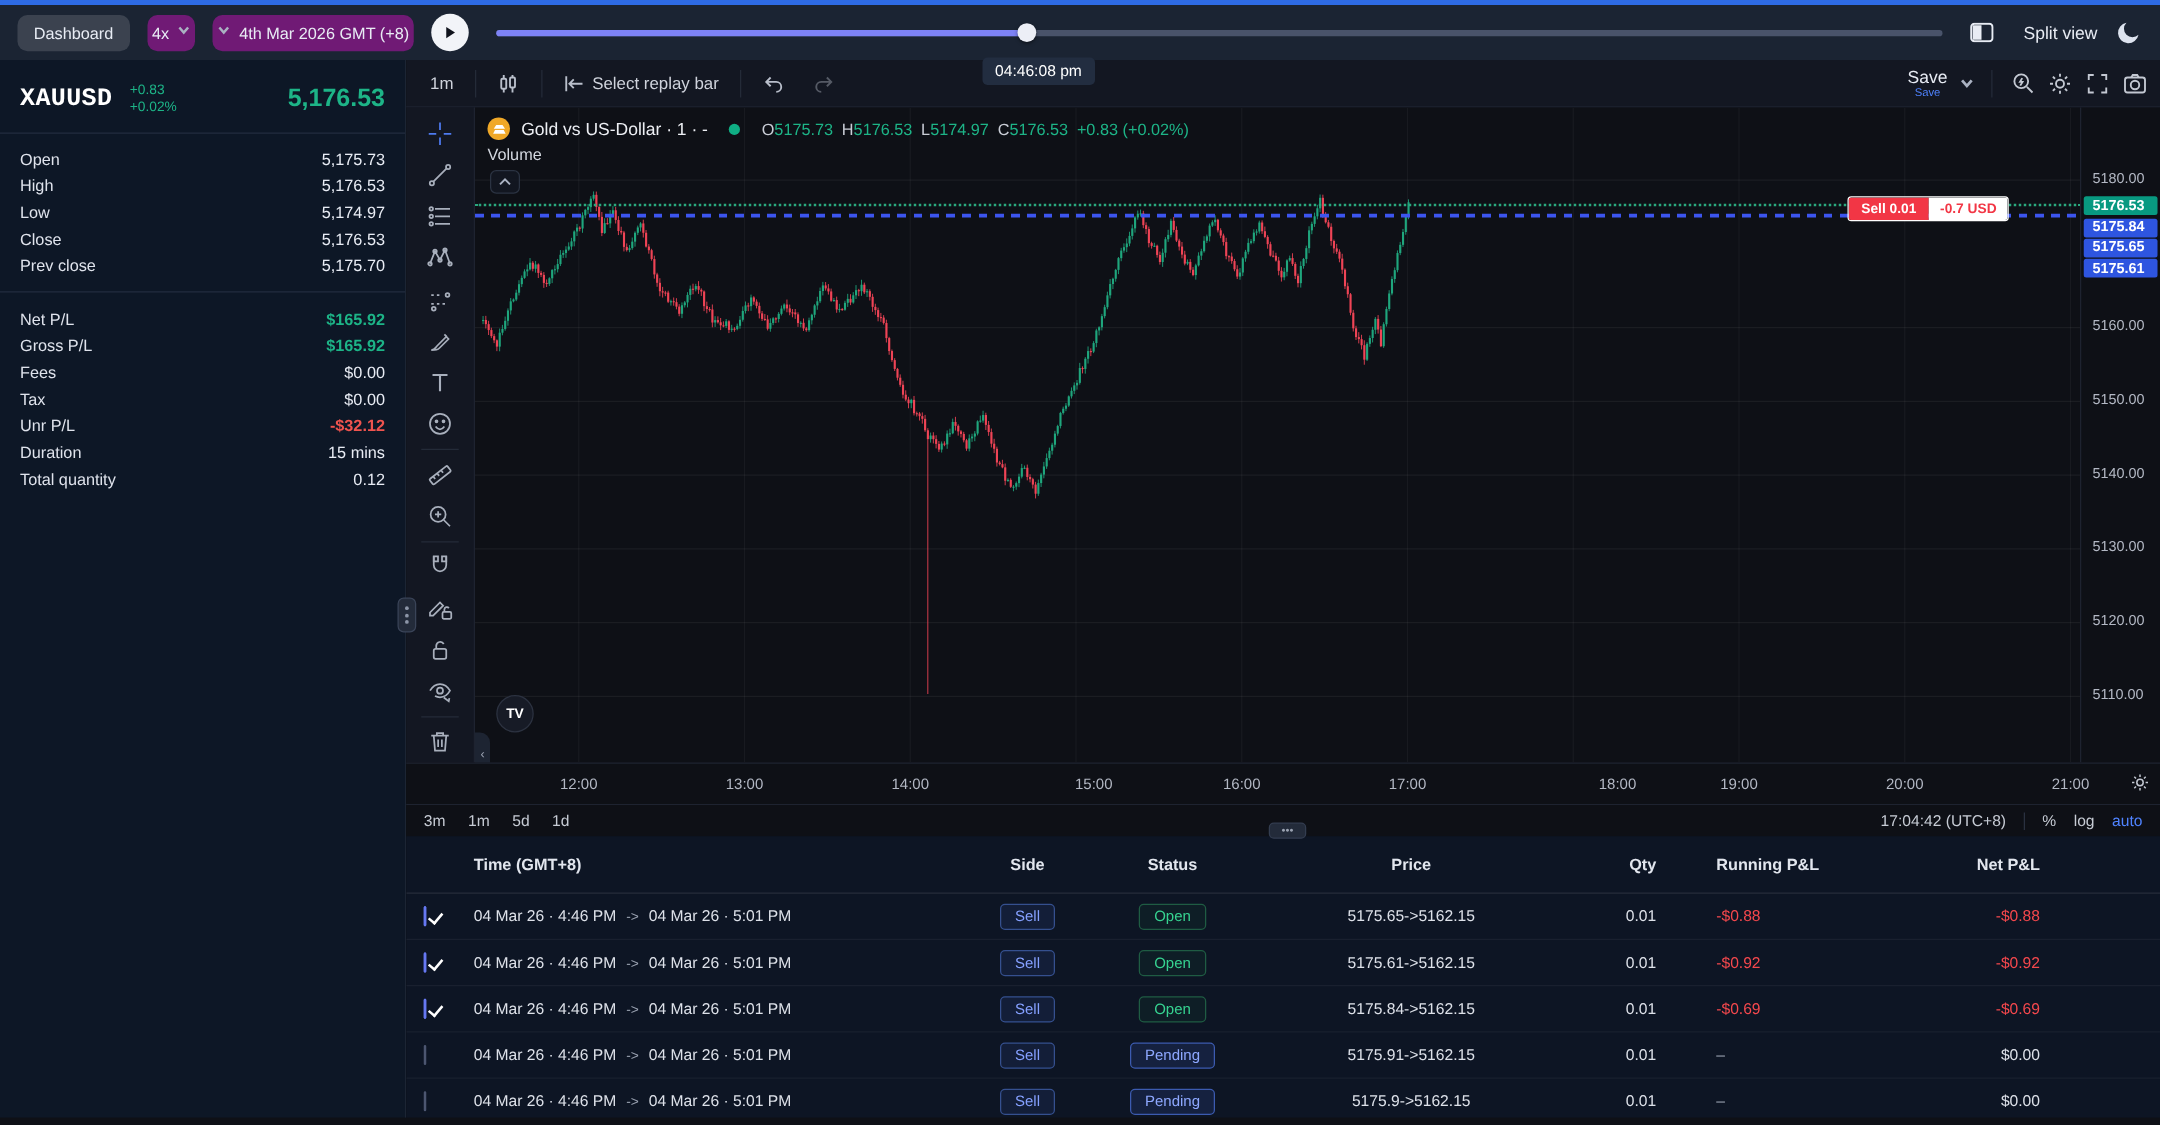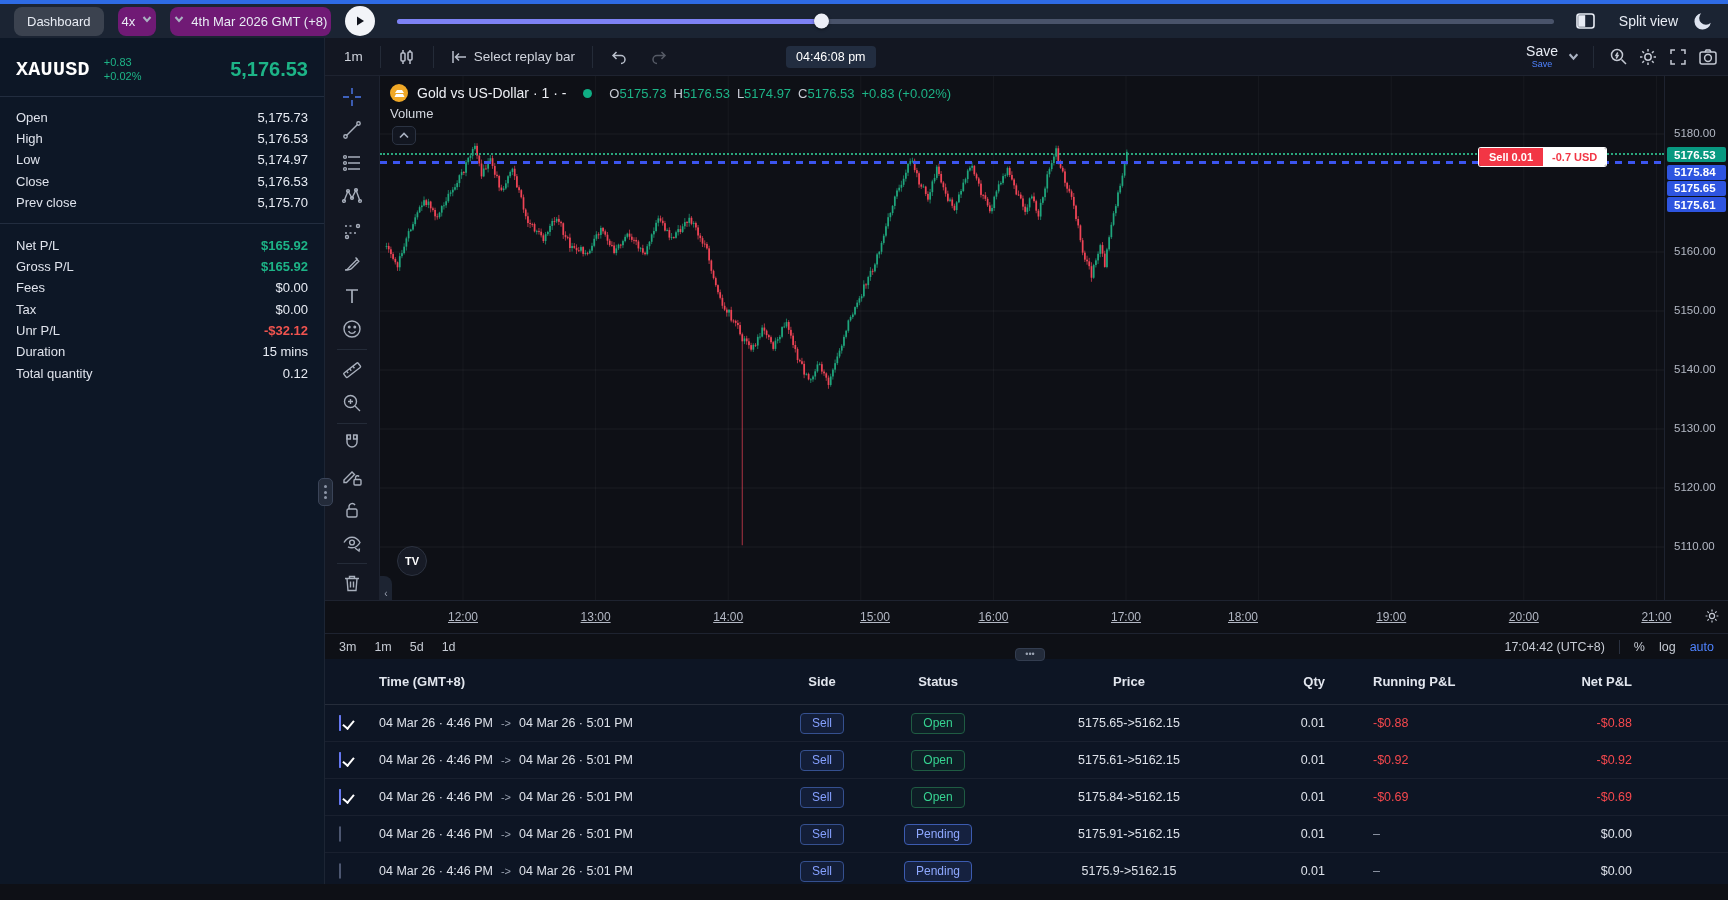--- a/index.html
+++ b/index.html
@@ -1,19 +1,19 @@
 <!DOCTYPE html>
 <html><head>
 <meta charset="utf-8">
 <style>
   html,body{margin:0;padding:0;background:#05070c;}
   *{box-sizing:border-box;font-family:"Liberation Sans",sans-serif;}
   .app{position:relative;width:1728px;height:900px;overflow:hidden;background:#0e1016;color:#d8dce6;}
   
-  .topbar{position:relative;height:38px;background:#1b2433;border-top:4px solid #2e6be5;display:flex;align-items:center;padding:0 14px;gap:14px;}
+  .topbar{position:relative;height:48px;background:#1b2433;border-top:4px solid #2e6be5;display:flex;align-items:center;padding:0 14px;gap:14px;}
   .tb-btn{background:rgba(255,255,255,.14);border:none;color:#e8ecf4;font-size:13px;padding:7px 13px;border-radius:8px;cursor:pointer;}
   .tb-sel{display:flex;align-items:flex-start;gap:7px;background:#701a75;border-radius:8px;padding:7px 4px;font-size:13px;color:#e8ecf4;cursor:pointer;}
   .chev{width:10px;height:10px;fill:none;stroke:#aab2c2;stroke-width:2;}
   .play{width:30px;height:30px;border-radius:50%;background:#f2f4f8;border:none;display:flex;align-items:center;justify-content:center;cursor:pointer;flex:0 0 auto;}
   .slider{position:relative;flex:1;height:5px;border-radius:3px;background:#49536a;cursor:pointer;margin:0 8px;}
   .slider .fill{position:absolute;left:0;top:0;bottom:0;width:36.6%;background:#7d82f5;border-radius:3px;}
   .slider .thumb{position:absolute;right:-8px;top:50%;transform:translateY(-50%);width:15px;height:15px;border-radius:50%;background:#eceef6;box-shadow:0 1px 3px rgba(0,0,0,.5);}
   .split{display:flex;align-items:center;gap:24px;font-size:14px;color:#e8ecf4;cursor:pointer;}
   .moon{width:22px;height:22px;cursor:pointer;}
   .tooltip{position:absolute;left:786px;top:46px;background:#222d40;color:#fff;font-size:12.5px;padding:4px 10px;border-radius:4px;z-index:30;}
@@ -66,21 +66,21 @@
   .sell-label .b{background:#fff;color:#f23645;padding:3px 9px;}
   .tvlogo{position:absolute;width:30px;height:30px;border-radius:50%;border:1px solid #2c3240;background:#171b26;color:#fff;display:flex;align-items:center;justify-content:center;font-weight:bold;font-size:11px;z-index:4;}
   .collapse{position:absolute;left:0;width:12px;height:34px;background:#1d2432;border-radius:0 8px 8px 0;color:#9aa2b1;display:flex;align-items:center;justify-content:center;font-size:10px;z-index:6;cursor:pointer;}
   .paxis{position:relative;width:64px;background:#0e1016;border-left:1px solid #1e2330;flex:0 0 auto;font-size:11.5px;}
   .ptick{position:absolute;left:9px;color:#b3b8c4;}
   .pbadge{position:absolute;left:2px;right:2px;color:#fff;font-weight:bold;font-size:11.5px;padding:1.5px 0 1.5px 7px;border-radius:2px;}
   .pbadge.current{background:#089981;}
   .pbadge.order{background:#2e55e0;}
   
   .taxis{position:relative;height:33px;background:#0e1016;border-top:1px solid #1e2330;flex:0 0 auto;font-size:12px;color:#b3b8c4;}
-  .ttick{position:absolute;top:9px;transform:translateX(-50%);text-decoration:underline;}
+  .ttick{position:absolute;top:9px;transform:translateX(-50%);}
   .taxis .gear{position:absolute;right:8px;top:7px;}
   .controls{height:26px;background:#0e1016;border-top:1px solid #1e2330;display:flex;align-items:center;padding:0 14px;gap:18px;font-size:12.5px;color:#c6cbd4;flex:0 0 auto;}
   .rng{cursor:pointer;}
   .ctr-right{margin-left:auto;display:flex;align-items:center;gap:14px;}
   .ctr-sep{width:1px;height:14px;background:#2a3140;}
   .auto{color:#4f83ff;cursor:pointer;}
   .drag-handle{position:absolute;left:690px;top:610px;width:30px;height:13px;background:#232b3a;border:1px solid #333d50;border-radius:4px;color:#9aa2b1;font-size:9px;line-height:10px;text-align:center;z-index:8;cursor:row-resize;}
   .grip{position:absolute;left:318px;top:478px;width:15px;height:28px;background:#232b3a;border:1px solid #3a4458;border-radius:5px;z-index:9;display:flex;flex-direction:column;align-items:center;justify-content:center;gap:2.5px;cursor:col-resize;}
   .grip i{width:3px;height:3px;border-radius:50%;background:#8d96a8;}
   
@@ -1132,21 +1132,21 @@
               <circle cx="10" cy="10" r="3.2"></circle>
               <path d="M10 2v2.4M10 15.6V18M2 10h2.4M15.6 10H18M4.3 4.3l1.7 1.7M14 14l1.7 1.7M15.7 4.3L14 6M6 14l-1.7 1.7"></path>
             </svg>
         </span>
       <span class="ttick" style="left: 138px;">12:00</span>
           <span class="ttick" style="left: 270.6px;">13:00</span>
           <span class="ttick" style="left: 403.2px;">14:00</span>
           <span class="ttick" style="left: 550px;">15:00</span>
           <span class="ttick" style="left: 668.4px;">16:00</span>
           <span class="ttick" style="left: 801px;">17:00</span>
-          <span class="ttick" style="left: 918px; text-align: right;">18:00</span>
+          <span class="ttick" style="left: 969px; text-align: right;">18:00</span>
           <span class="ttick" style="left: 1066.2px;">19:00</span>
           <span class="ttick" style="left: 1198.8px;">20:00</span>
           <span class="ttick" style="left: 1331.4px;">21:00</span>
         </div>
 
       <div class="controls">
         <span id="ranges" style="display:flex;gap:18px">
             <span class="rng">3m</span>
             <span class="rng">1m</span>
             <span class="rng">5d</span>

